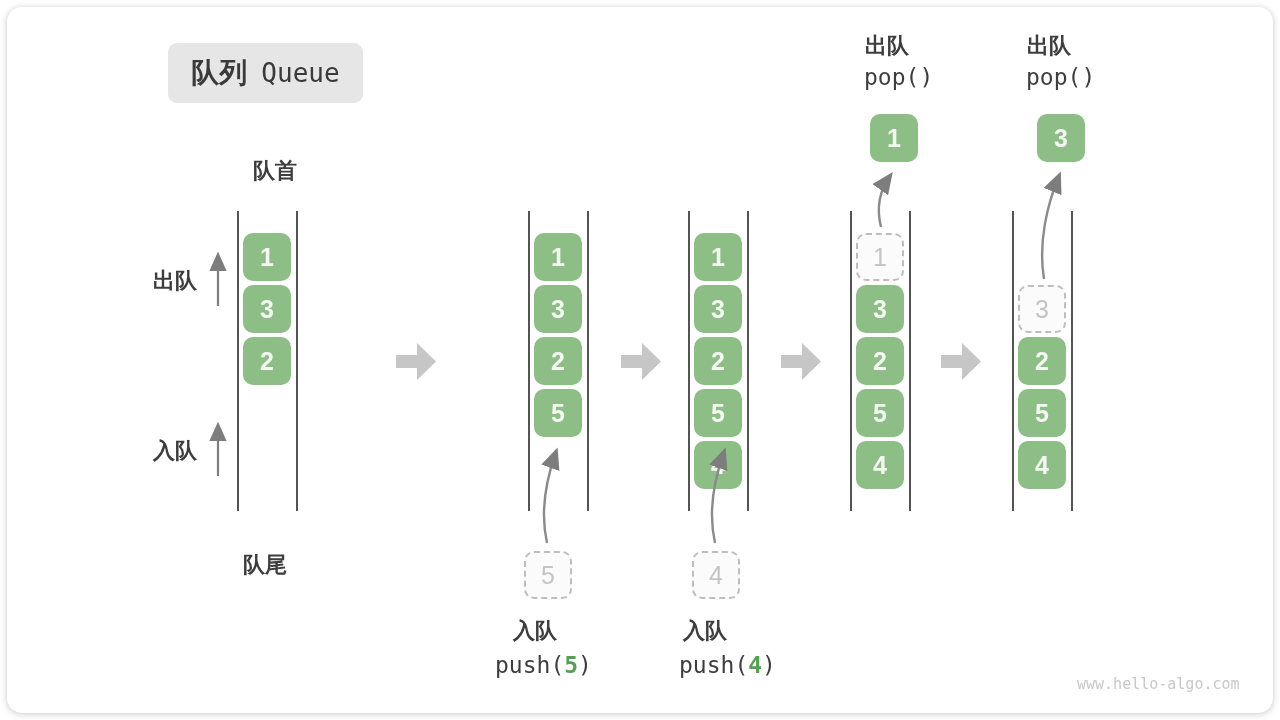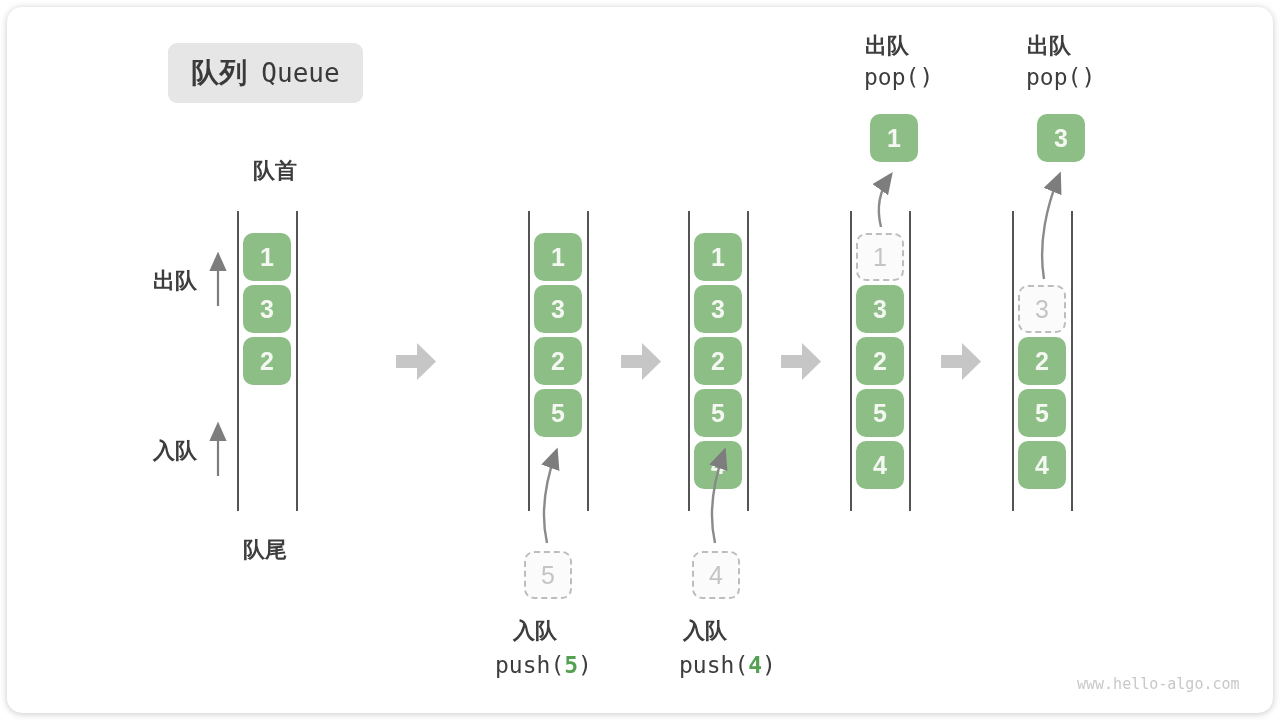--- a/index.html
+++ b/index.html
@@ -12,21 +12,21 @@
   
   .badge { position:absolute; left:168px; top:43px; width:195px; height:60px;
            background:#E6E6E6; border-radius:9px; display:flex; align-items:center;
            justify-content:center; gap:14px; }
   .badge-zh { font-size:28px; font-weight:bold; color:#3A3A3A; }
   .badge-en { font-family:"DejaVu Sans Mono",monospace; font-size:26px; color:#3A3A3A; }
 
   
   .lbl { position:absolute; font-size:22px; font-weight:bold; color:#3D3D3D; white-space:nowrap; }
   .lbl-front   { left:241px; top:156px;margin-left:12px; }
-  .lbl-rear    { left:243px; top:535px; }
+  .lbl-rear    { left:243px; top:550px; }
   .lbl-dequeue { left:153px; top:266px; }
   .lbl-enqueue { left:153px; top:436px; }
 
   
   .queue { position:absolute; top:211px; width:61px; height:300px; }
   .wall { position:absolute; top:0; width:2px; height:300px; background:#545454; }
   .wall-l { left:0; } .wall-r { right:0; }
   .box { position:absolute; left:6px; width:48px; height:48px; border-radius:10px;
          display:flex; align-items:center; justify-content:center; font-size:25px; }
   .box.solid  { background:#8CBE86; color:#F5F8F2; font-weight:bold; }

